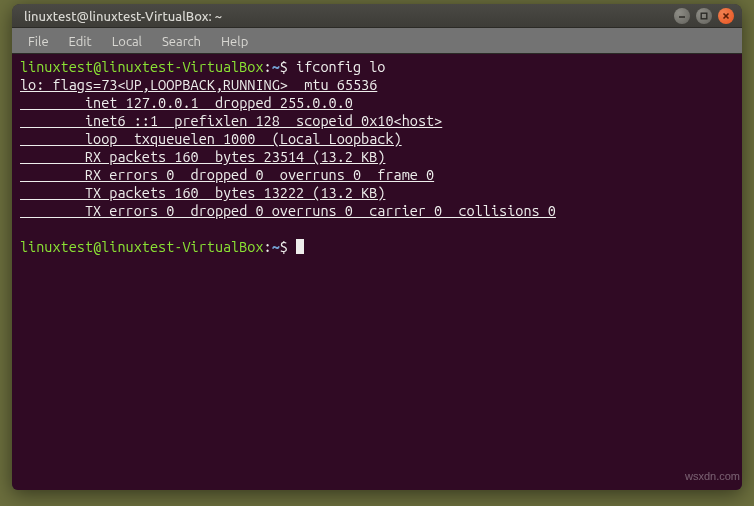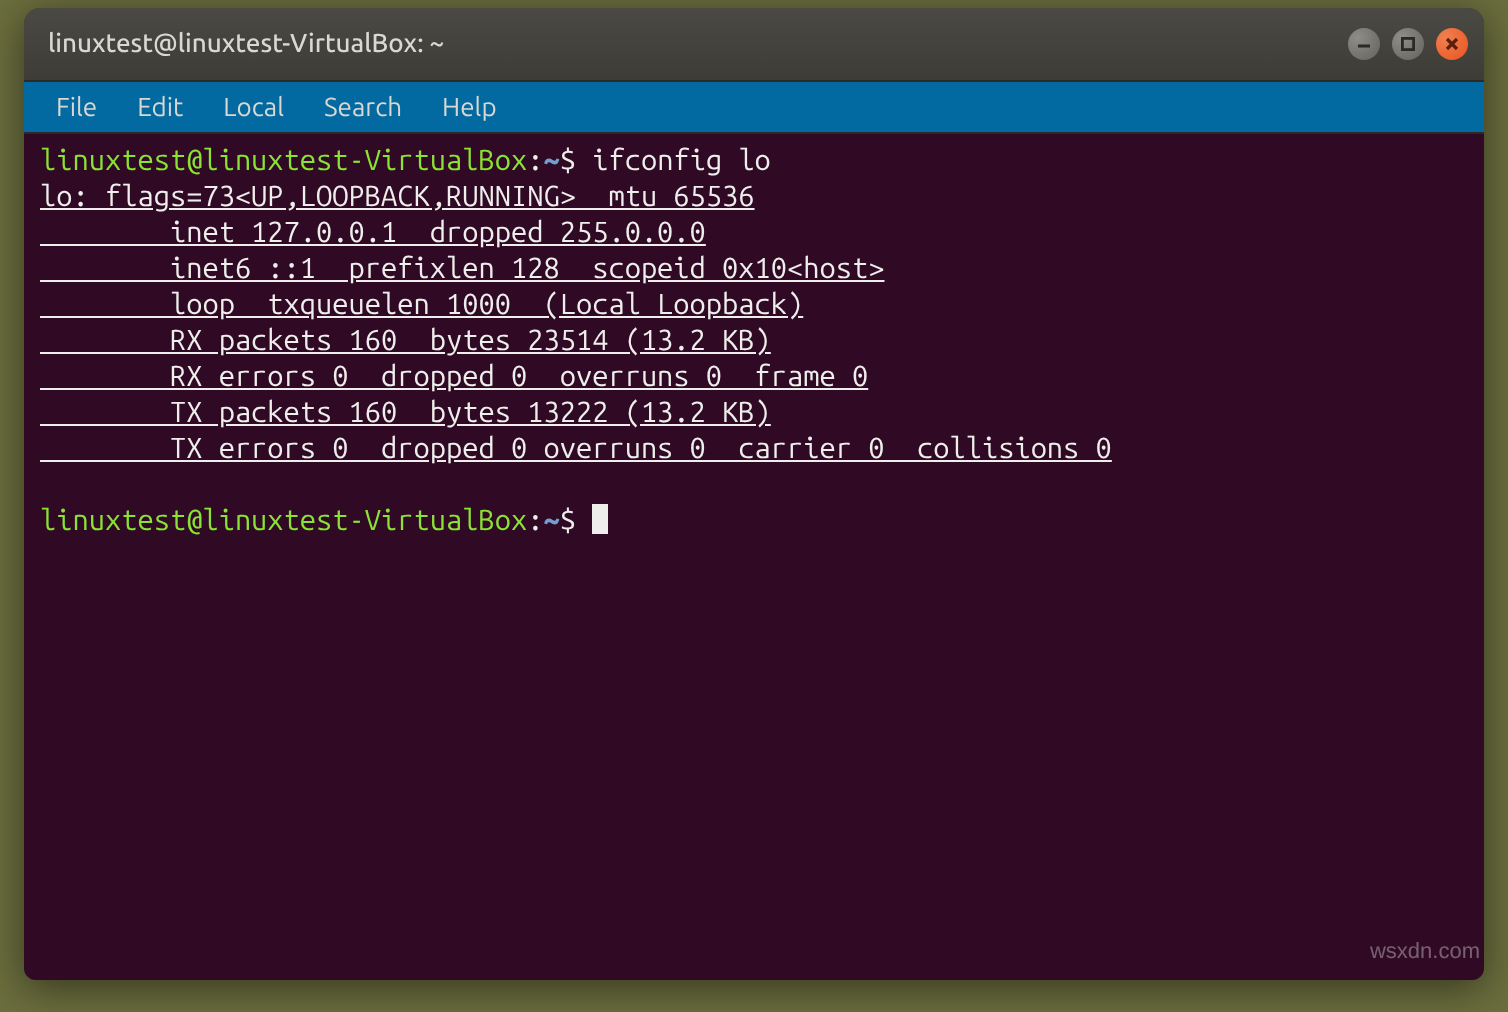--- a/index.html
+++ b/index.html
@@ -22,21 +22,21 @@
       width: 730px;
       height: 486px;
       background: #3c3b37;
       border-radius: 8px 8px 6px 6px;
       box-shadow: 0 4px 20px rgba(0,0,0,0.5);
       overflow: hidden;
       display: flex;
       flex-direction: column;
     }
     .titlebar {
-      height: 37px;
+      height: 24px;
       background: linear-gradient(to bottom, #4a4944, #3d3c37);
       display: flex;
       align-items: center;
       padding: 0 8px;
       border-radius: 8px 8px 0 0;
       border-bottom: 1px solid #2b2a26;
     }
     .title {
       flex: 1;
       color: #d9d8d3;
@@ -70,21 +70,21 @@
     .win-close {
       background: radial-gradient(circle at 30% 30%, #f08050, #e95420);
       color: #5a1f08;
     }
     .win-btn svg {
       width: 8px;
       height: 8px;
     }
     .menubar {
       height: 26px;
-      background: #0369a1;
+      background: #737373;
       display: flex;
       align-items: center;
       padding: 0 6px;
       border-bottom: 1px solid #2b2a26;
     }
     .menu-item {
       color: #d9d8d3;
       font-size: 13px;
       padding: 4px 10px;
       cursor: pointer;

